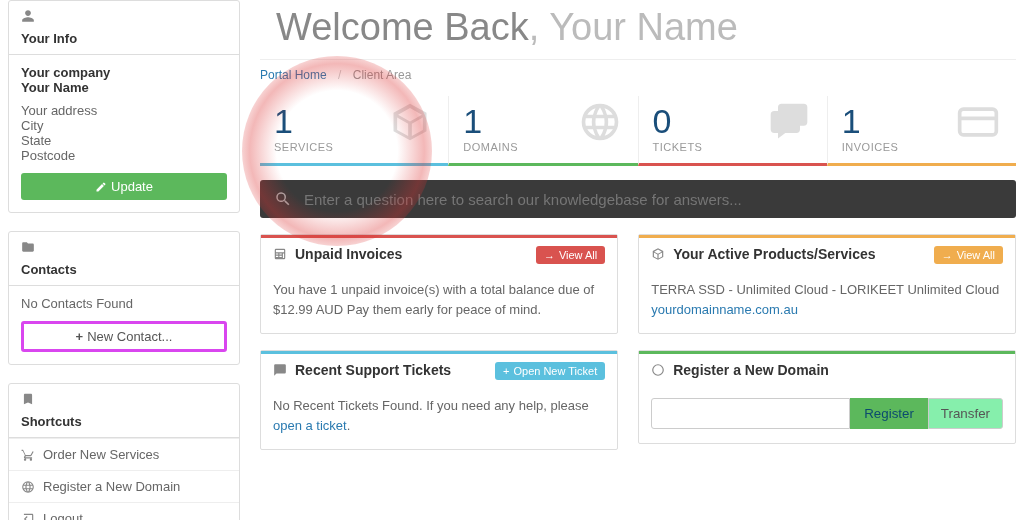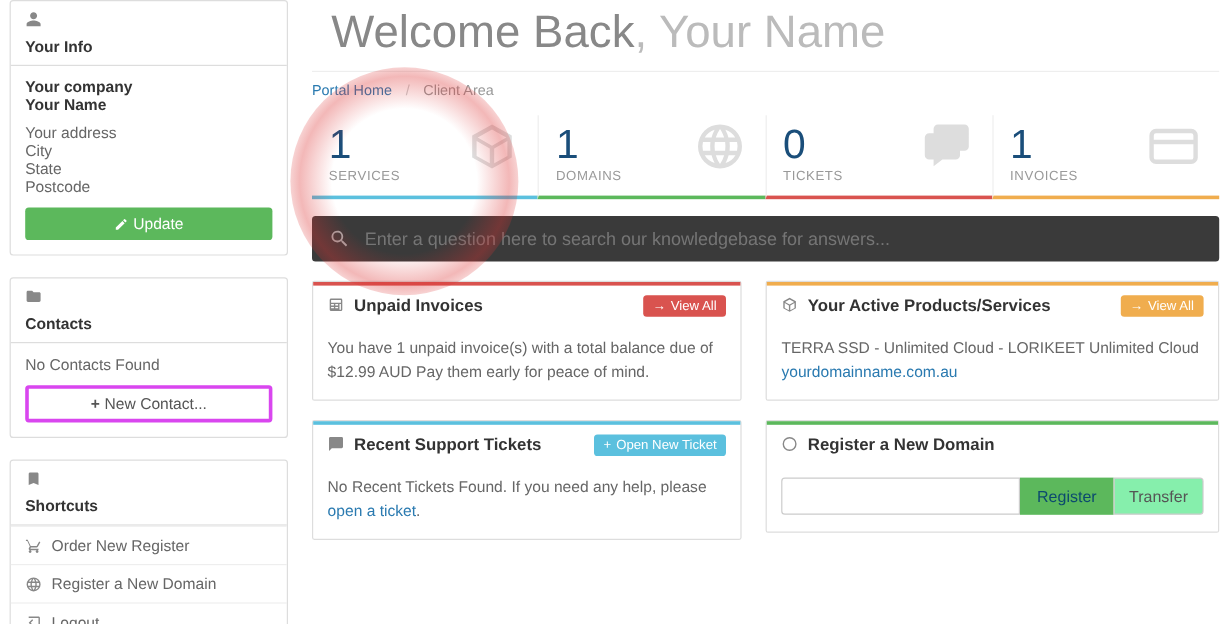--- a/index.html
+++ b/index.html
@@ -100,21 +100,21 @@
       <div class="panel-head">
         <svg class="ico" viewBox="0 0 24 24">
             <path d="M17 3H7c-1.1 0-2 .9-2 2v16l7-3 7 3V5c0-1.1-.9-2-2-2z"></path>
           </svg>
         <span>Shortcuts</span>
       </div>
       <div class="list-item">
         <svg class="ico" viewBox="0 0 24 24">
             <path d="M7 18c-1.1 0-2 .9-2 2s.9 2 2 2 2-.9 2-2-.9-2-2-2zm10 0c-1.1 0-2 .9-2 2s.9 2 2 2 2-.9 2-2-.9-2-2-2zM7.17 14h9.18c.75 0 1.41-.41 1.75-1.03l3.58-6.49-1.75-.96L16.35 12H7.83L3.54 3H1v2h2l3.6 7.59-1.35 2.44C4.52 16.37 5.48 18 7 18h12v-2H7.42l.75-2z"></path>
           </svg>
-        <span>Order New Register</span>
+        <span>Order New Services</span>
       </div>
       <div class="list-item">
         <svg class="ico" viewBox="0 0 24 24">
             <path d="M12 2a10 10 0 100 20 10 10 0 000-20zm6.93 6h-3.1a15.6 15.6 0 00-1.38-3.56A8.03 8.03 0 0118.93 8zM12 4.04c.83 1.2 1.48 2.53 1.91 3.96h-3.82A13.3 13.3 0 0112 4.04zM4.26 14a7.9 7.9 0 010-4h3.38a16.5 16.5 0 000 4H4.26zm.81 2h3.1c.33 1.25.8 2.45 1.38 3.56A8.03 8.03 0 015.07 16zm3.1-8h-3.1a8.03 8.03 0 014.48-3.56A15.6 15.6 0 008.17 8zM12 19.96A13.3 13.3 0 0110.09 16h3.82A13.3 13.3 0 0112 19.96zM14.34 14h-4.68a14.3 14.3 0 010-4h4.68a14.3 14.3 0 010 4zm.21 5.56c.58-1.11 1.05-2.31 1.38-3.56h3.1a8.03 8.03 0 01-4.48 3.56zM16.36 14a16.5 16.5 0 000-4h3.38a7.9 7.9 0 010 4h-3.38z"></path>
           </svg>
         <span>Register a New Domain</span>
       </div>
       <div class="list-item">
         <svg class="ico" viewBox="0 0 24 24">
             <path d="M10 17l1.41-1.41L7.83 12l3.58-3.59L10 7l-5 5 5 5zm9-14H5v2h14v14H5v2h14c1.1 0 2-.9 2-2V5c0-1.1-.9-2-2-2z"></path>

